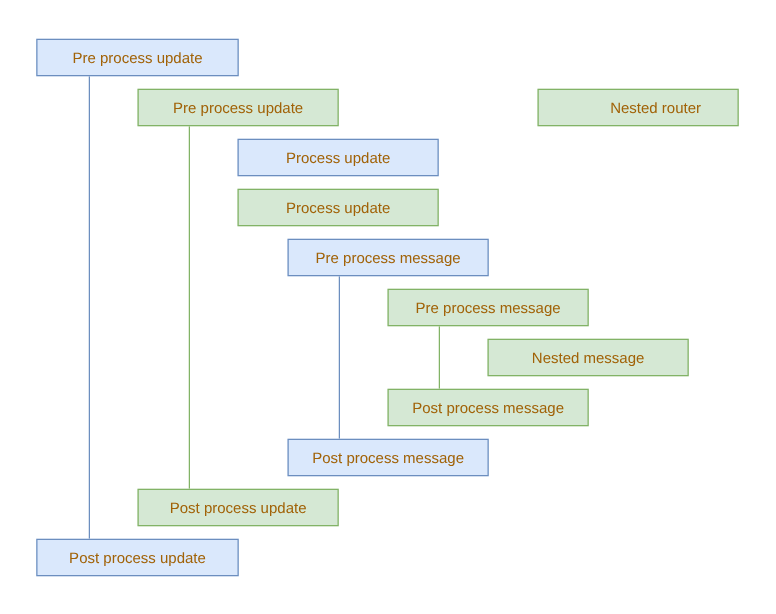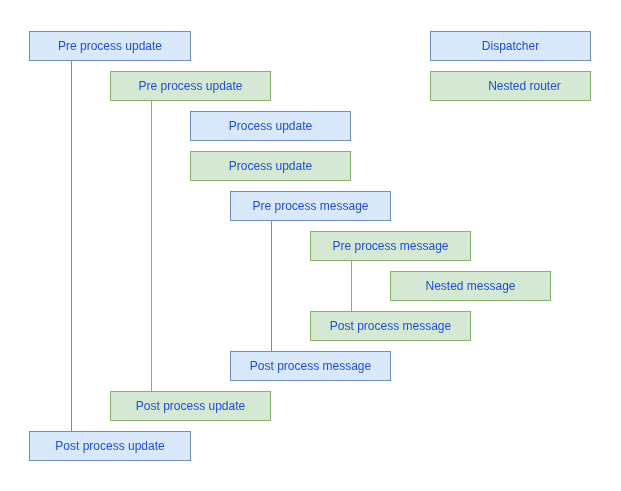--- a/index.html
+++ b/index.html
@@ -18,21 +18,21 @@
     overflow: hidden;
   }
   .node {
     position: absolute;
     box-sizing: border-box;
     display: flex;
     align-items: center;
     justify-content: center;
     font-size: 12px;
     line-height: 1;
-    color: #1d4ed8;
+    color: #a16207;
     white-space: nowrap;
     border-width: 1px;
     border-style: solid;
   }
   .node.blue {
     background: #dae8fc;
     border-color: #6c8ebf;
   }
   .node.green {
     background: #d5e8d4;
@@ -64,15 +64,14 @@
   <div class="node blue" id="node-2" style="left: 190px; top: 111px; width: 161px; height: 30px;">Process update</div>
   <div class="node green" id="node-3" style="left: 190px; top: 151px; width: 161px; height: 30px;">Process update</div>
   <div class="node blue" id="node-4" style="left: 230px; top: 191px; width: 161px; height: 30px;">Pre process message</div>
   <div class="node green" id="node-5" style="left: 310px; top: 231px; width: 161px; height: 30px;">Pre process message</div>
   <div class="node green" id="node-6" style="left: 390px; top: 271px; width: 161px; height: 30px;">Nested message</div>
   <div class="node green" id="node-7" style="left: 310px; top: 311px; width: 161px; height: 30px;">Post process message</div>
   <div class="node blue" id="node-8" style="left: 230px; top: 351px; width: 161px; height: 30px;">Post process message</div>
   <div class="node green" id="node-9" style="left: 110px; top: 391px; width: 161px; height: 30px;">Post process update</div>
   <div class="node blue" id="node-10" style="left: 29px; top: 431px; width: 162px; height: 30px;">Post process update</div>
 
-  <div class="node blue" id="legend-0" style="left: 430px; top: 31px; width: 161px; height: 30px;">Dispatcher</div>
   <div class="node green" id="legend-1" style="left: 430px; top: 71px; width: 161px; height: 30px; padding-left: 28px;">Nested router</div>
 </div>
 
 </body></html>

